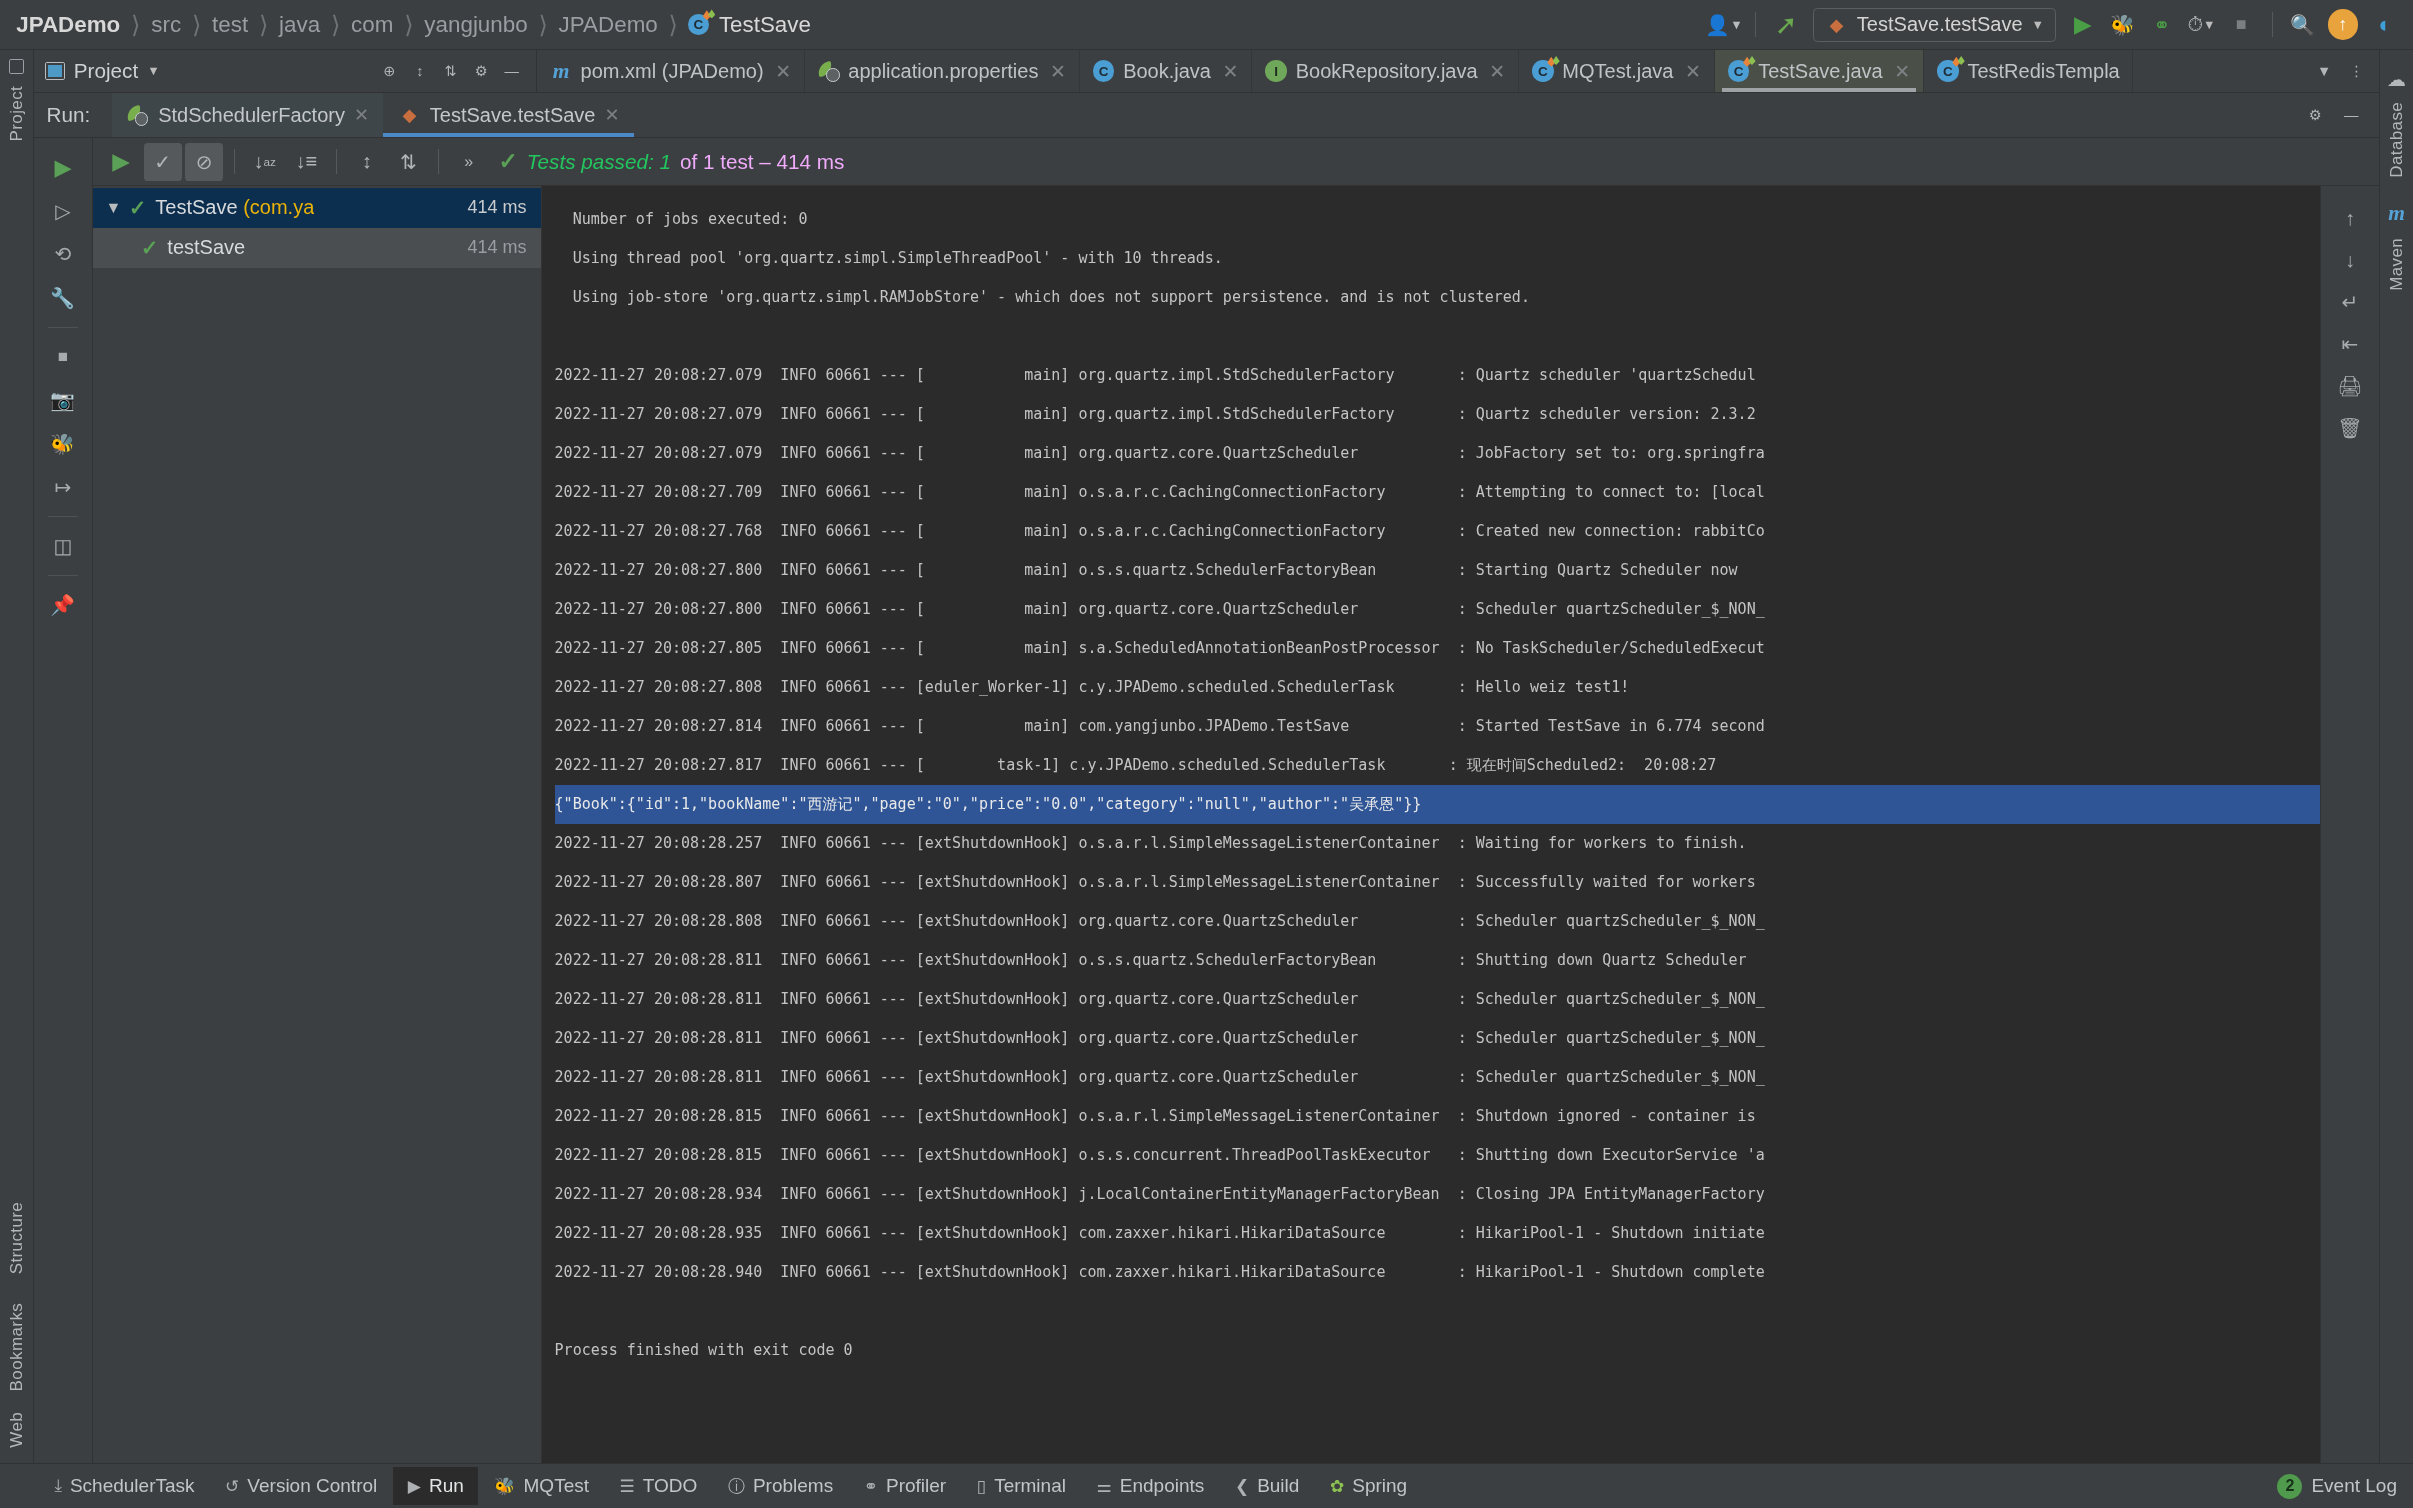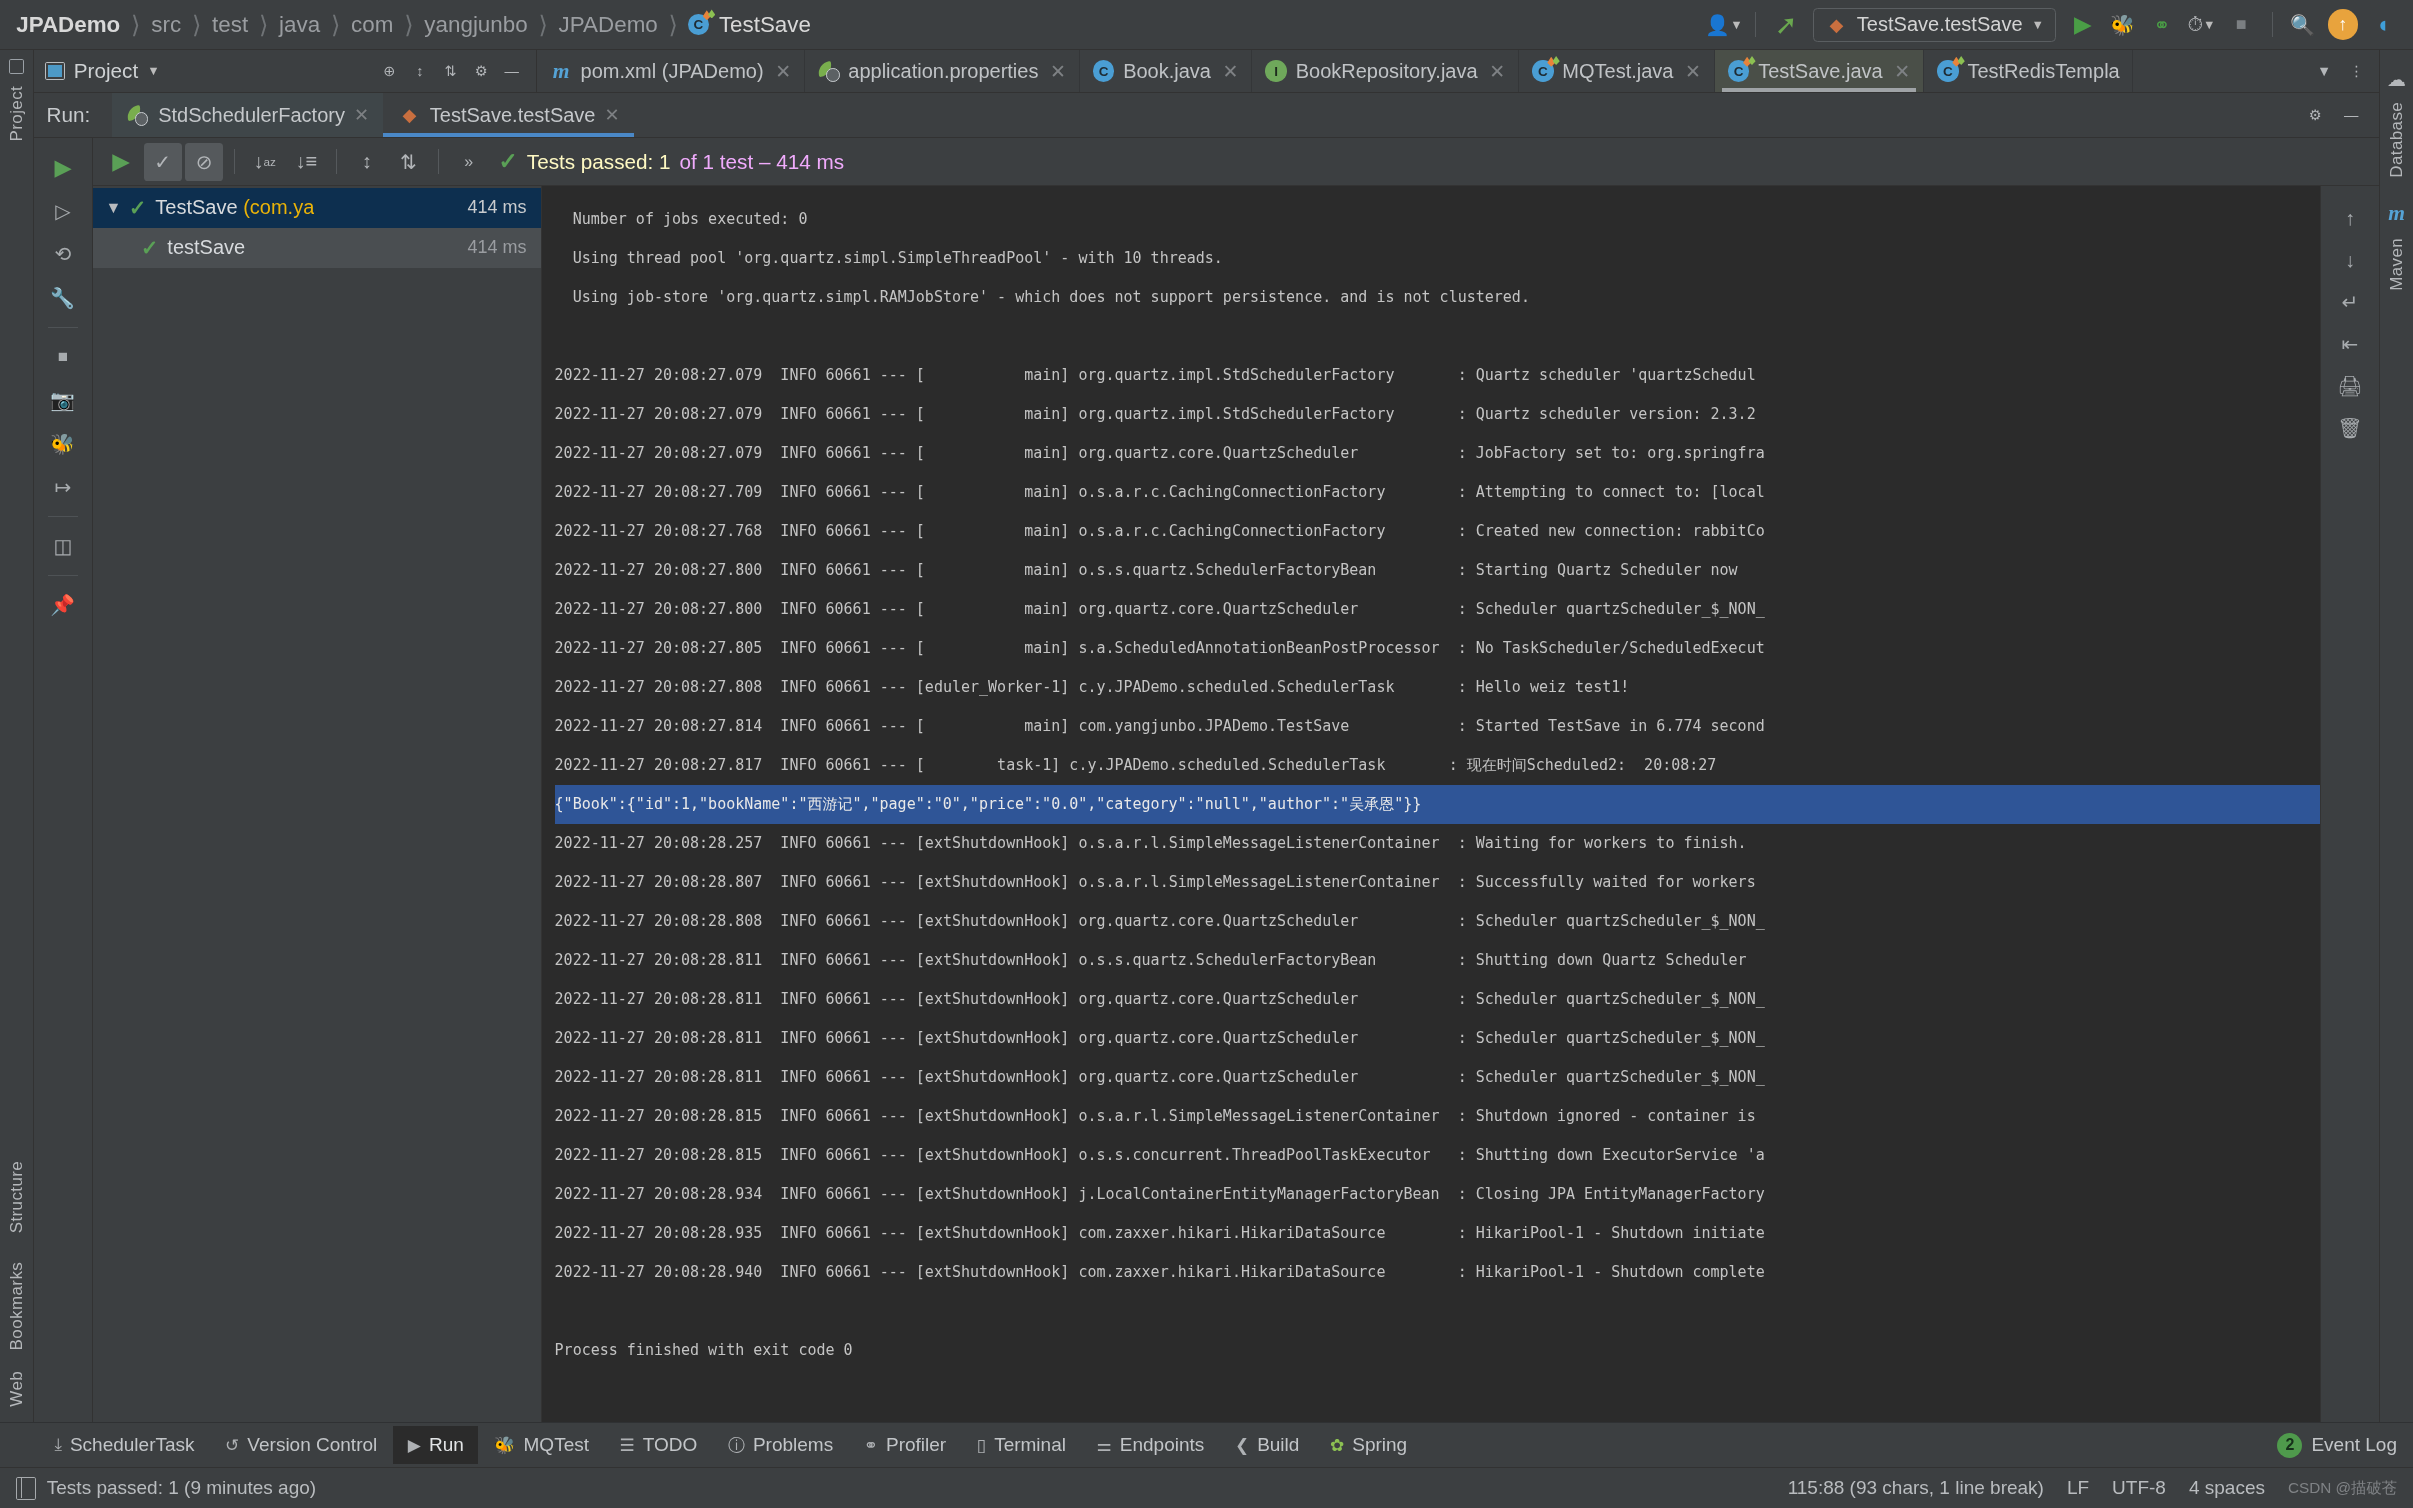--- a/index.html
+++ b/index.html
@@ -133,21 +133,21 @@
   .testbar {
     height: 48px; min-height: 48px; display:flex; align-items:center; gap: 3.6px;
     padding: 0 9px; background: #3c3f41; border-bottom: 0.9px solid #333;
   }
   .tb { width:38px; height:38px; display:flex; align-items:center; justify-content:center; color:#b2b5b8; font-size:20px; border-radius:3.6px; }
   .tb.on { background:#55595c; }
   .tb.play { color:#5aa056; font-size:23px; }
   .tbsep { width:0.9px; height:25px; background:#55595c; margin:0 7.2px; }
   .tests-status { display:flex; align-items:center; gap:9px; font-size:20.7px; margin-left:7.2px; }
   .tick { color:#5aa056; font-size:23px; font-weight:bold; }
-  .st-main { color:#fef9c3; }
+  .st-main { color:#22c55e;font-style:italic; }
   .st-dim { color:#f0abfc; }
 
   .splitrow { flex:1; display:flex; min-height:0; }
 
   .testtree {
     width: 449px; min-width: 449px; background:#3c3f41; border-right:0.9px solid #333;
     padding-top: 1.8px; font-size: 20px;
   }
   .tnode { display:flex; align-items:center; height:40px; padding-left: 12.6px; gap:9px; }
   .tnode.sel { background:#0d2f4f; }
@@ -497,25 +497,14 @@
     <div class="bt">
       <span class="bt-icon" style="color:#8cc152;">✿</span>
       <span>Spring</span>
     </div>
     <div class="bottombar-right">
       <span class="evt-badge">2</span>
       <span style="font-size:19px;color:#c2c5c8;">Event Log</span>
     </div>
   </div>
 
-  <div class="statusbar">
-    <span class="sb-icon"></span>
-    <span>Tests passed: 1 (9 minutes ago)</span>
-    <span class="sb-right">
-      <span>115:88 (93 chars, 1 line break)</span>
-      <span>LF</span>
-      <span>UTF-8</span>
-      <span>4 spaces</span>
-      <span class="wm">CSDN @描破苍</span>
-    </span>
-  </div>
 </div>
 
 
 </body></html>

